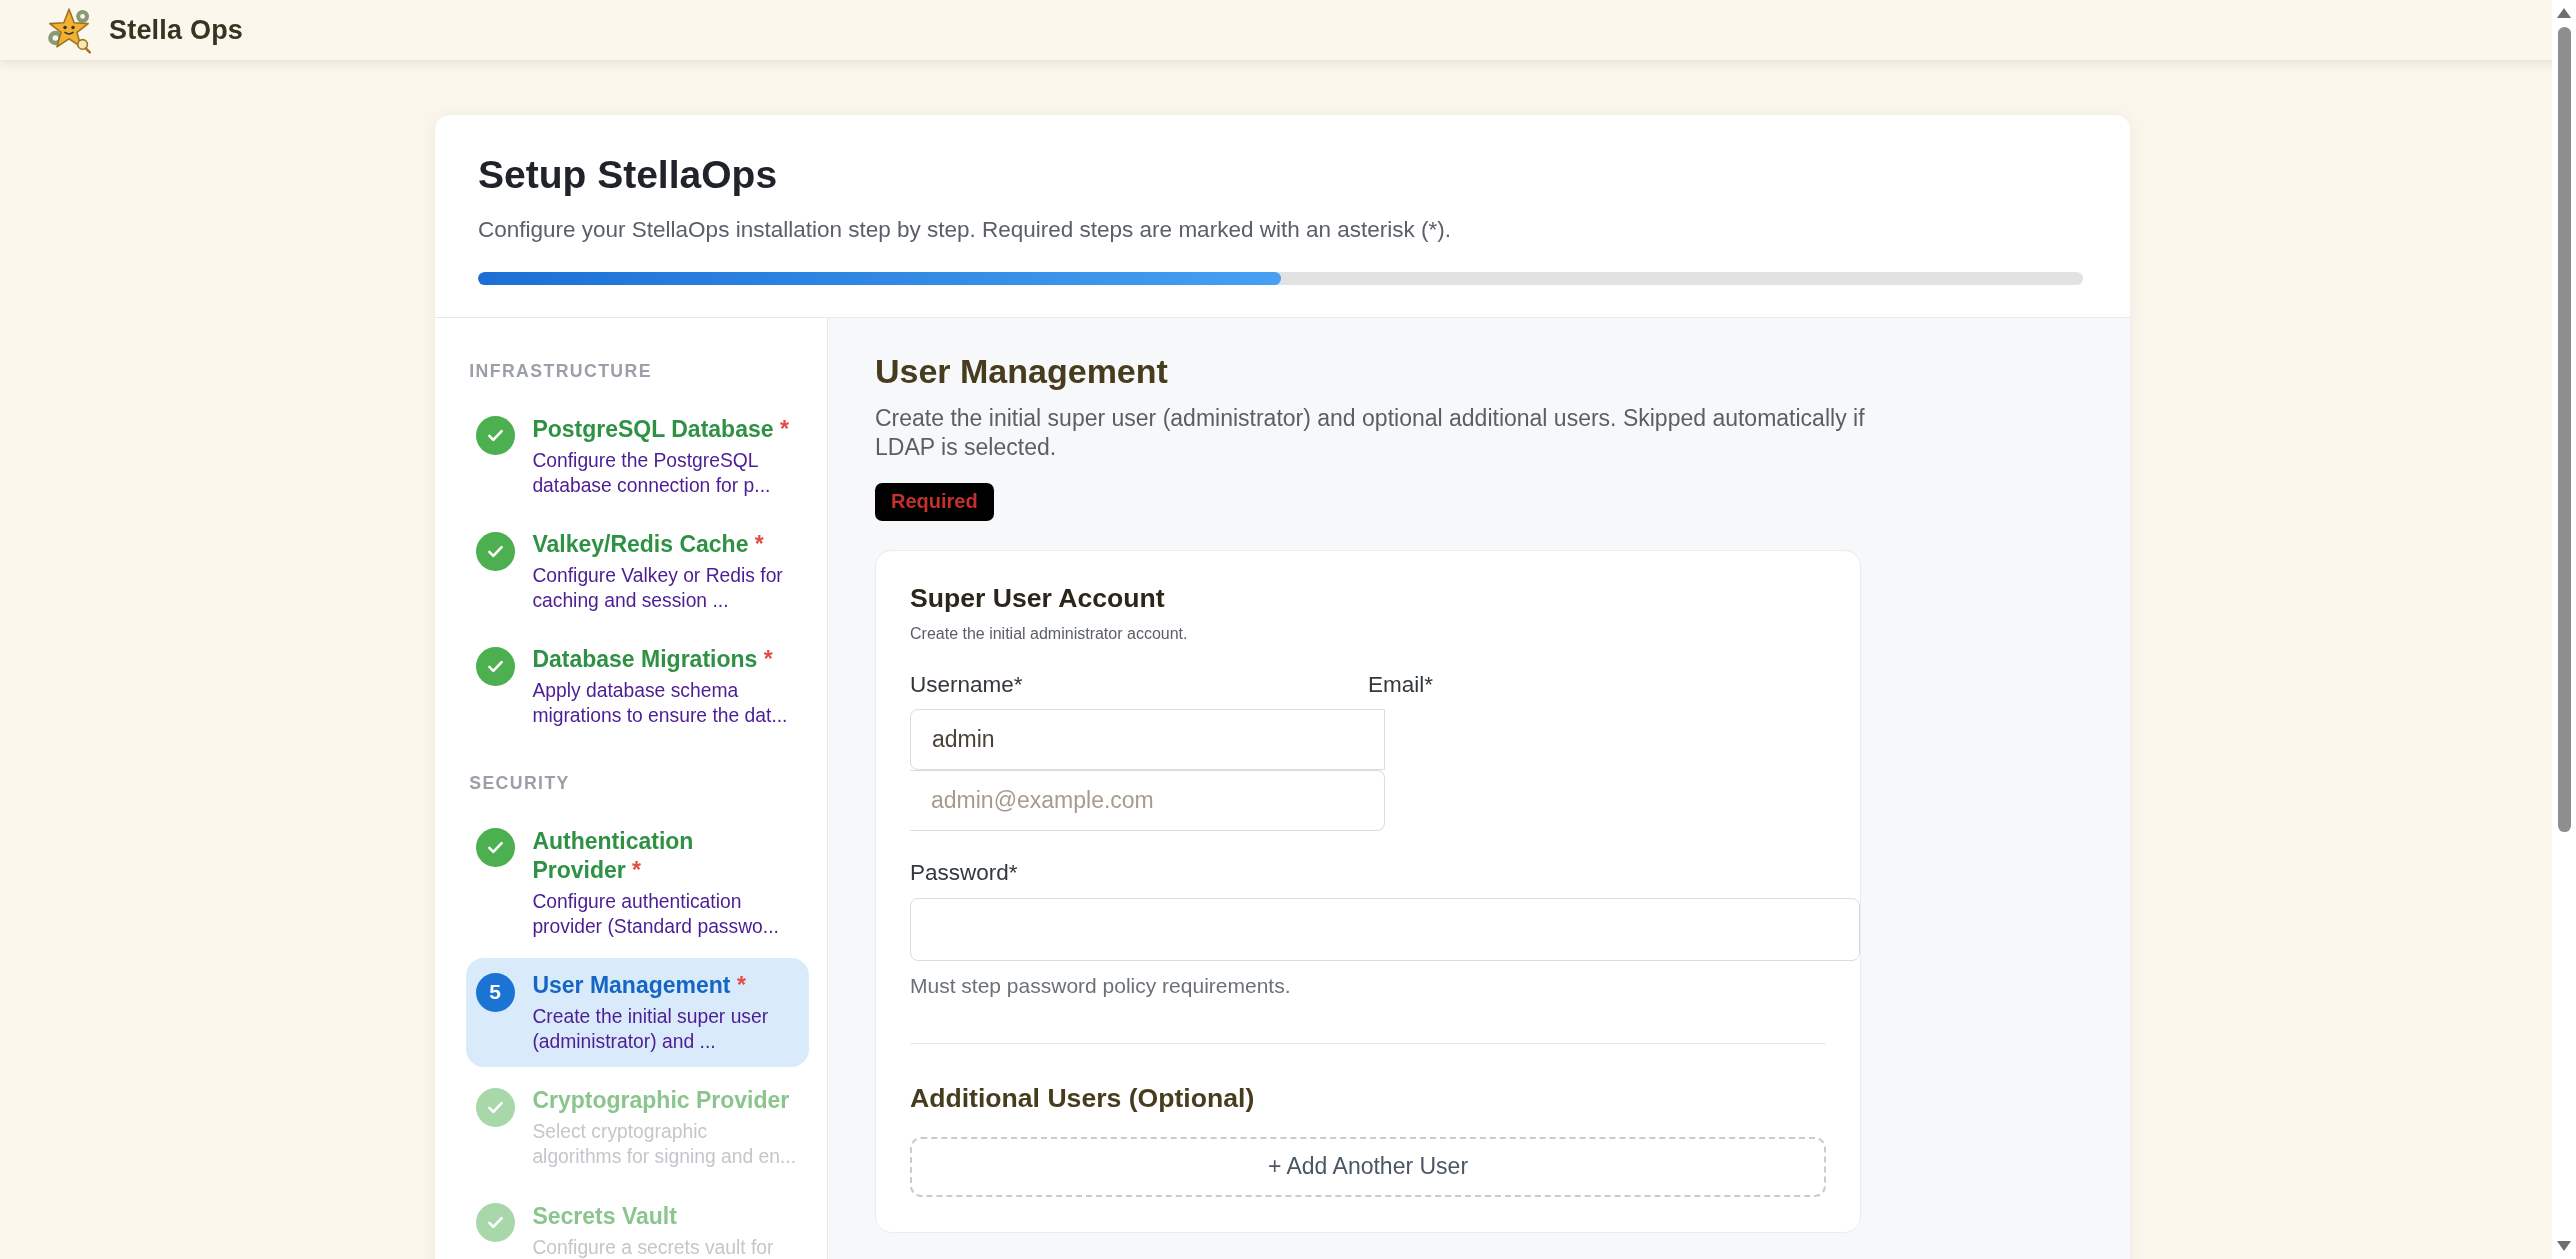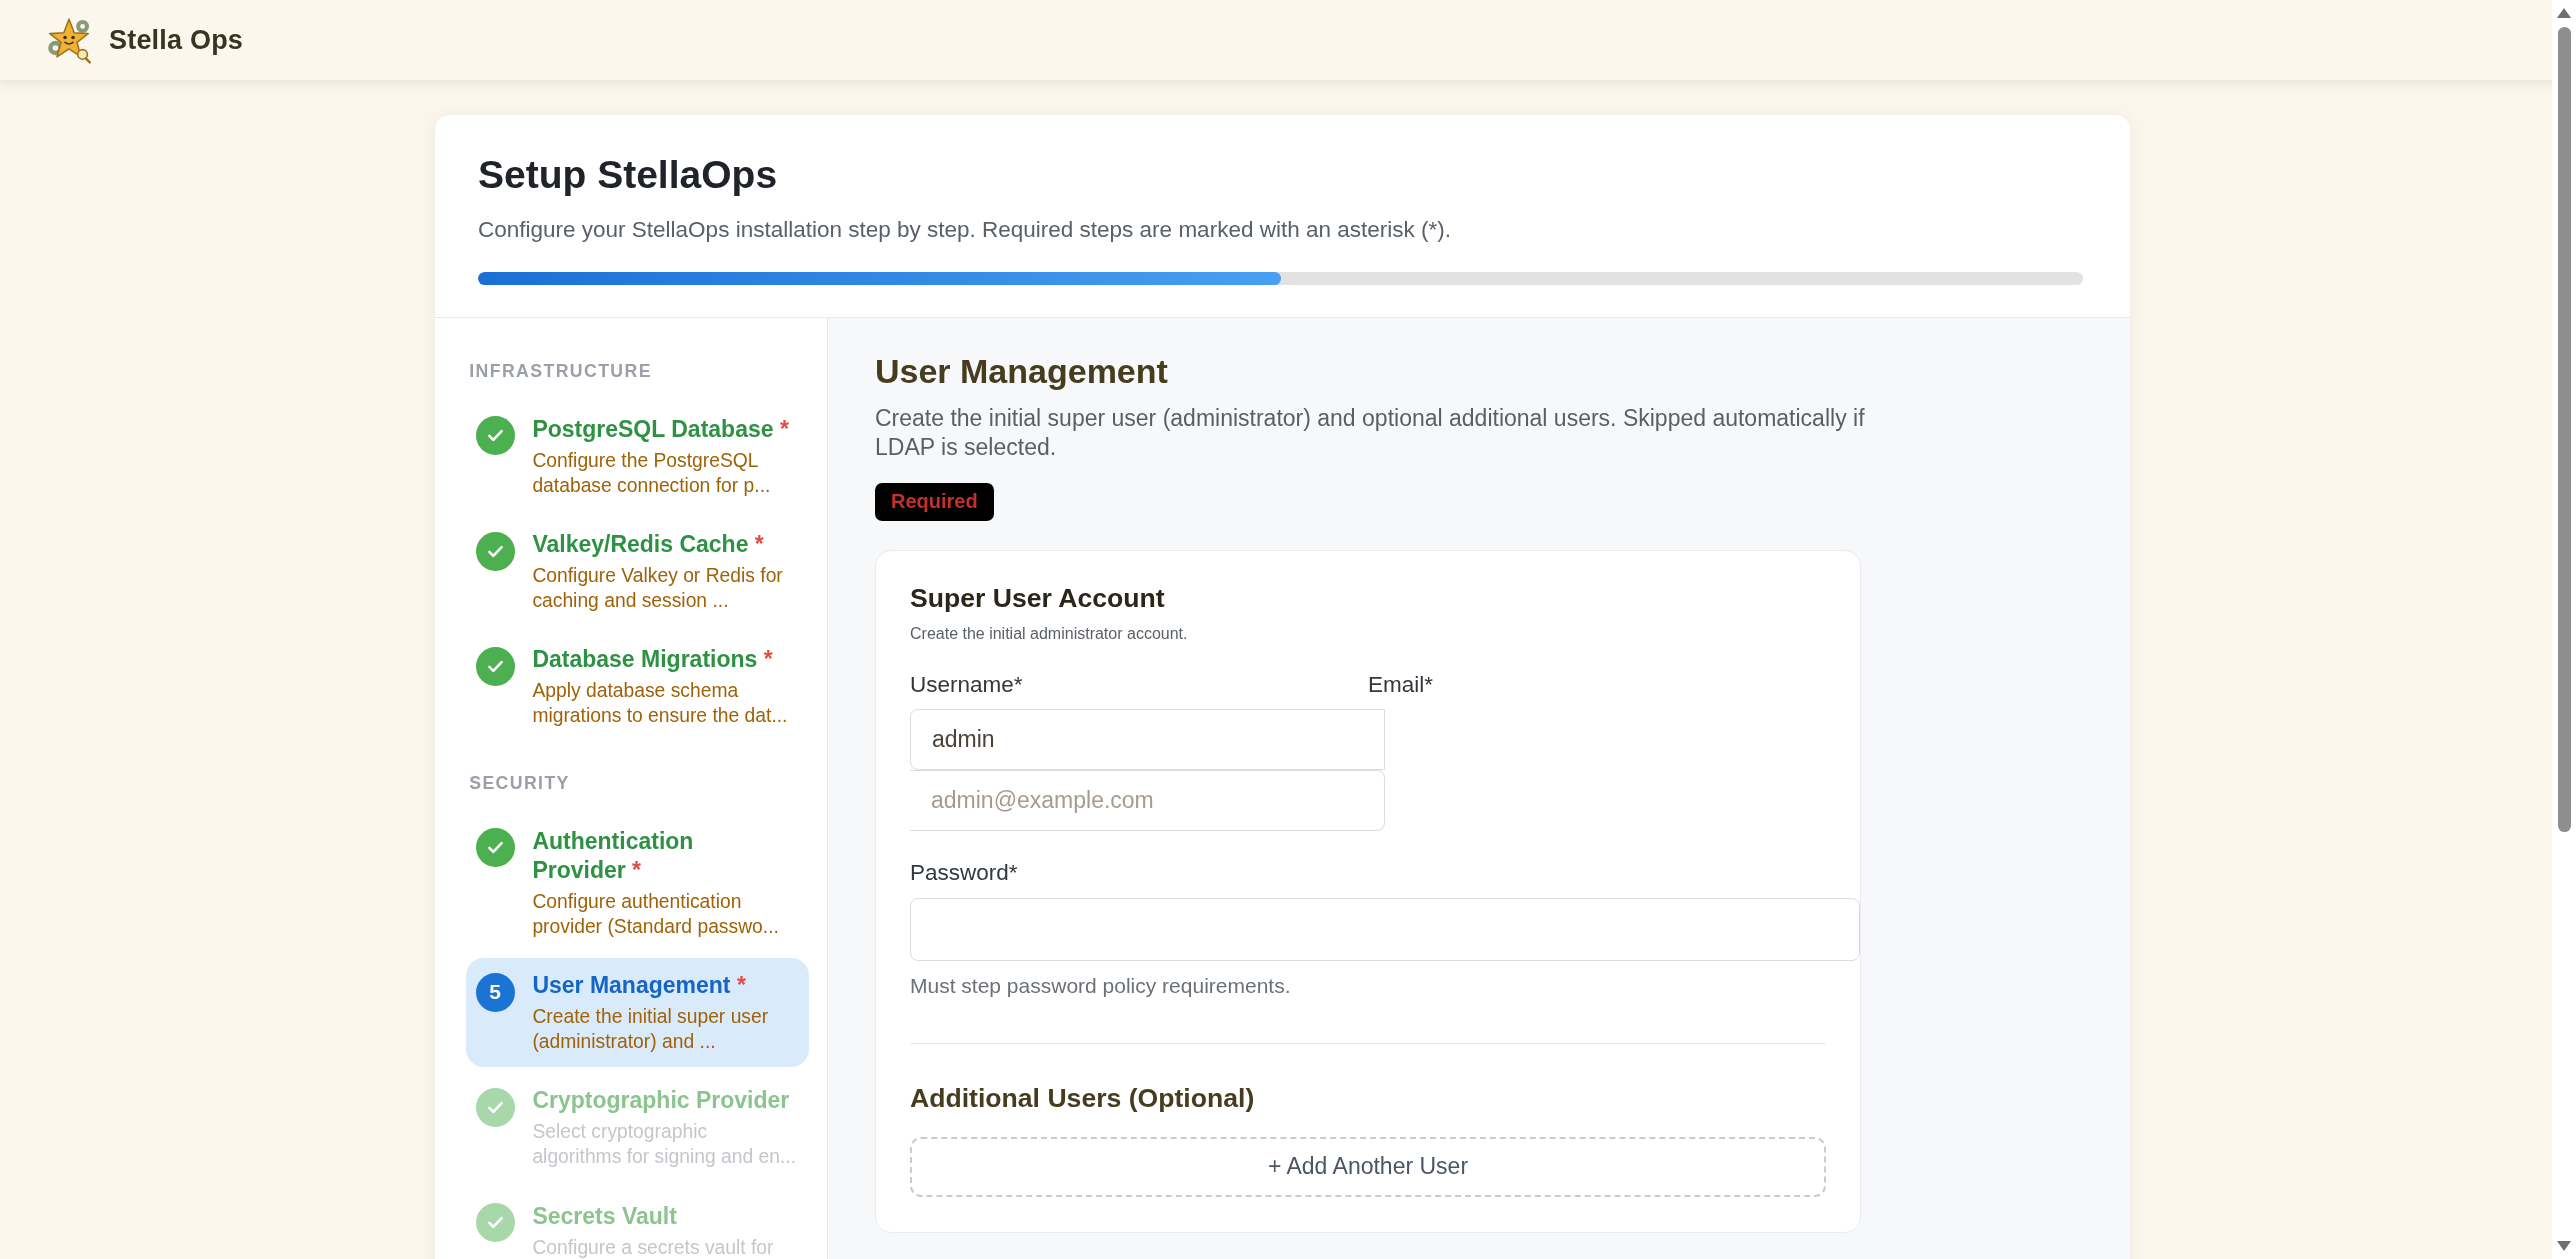--- a/index.html
+++ b/index.html
@@ -5,21 +5,21 @@
   * { margin:0; padding:0; box-sizing:border-box; }
   html,body { width:2576px; height:1259px; overflow:hidden; }
   body {
     font-family:"Liberation Sans", sans-serif;
     background:#FAF6EC;
     position:relative;
     color:#202225;
   }
   
   .app-header {
-    position:absolute; top:0; left:0; right:0; height:80px;
+    position:absolute; top:0; left:0; right:0; height:60px;
     background:#FBF7ED;
     box-shadow:0 1.6px 9.7px rgba(90,75,40,.14);
     display:flex; align-items:center; padding-left:45px; z-index:10;
   }
   .logo { width:48px; height:48px; margin-right:16px; }
   .brand { font-size:27px; font-weight:bold; color:#3A3322; letter-spacing:0.2px; }
 
   
   .wizard-card {
     position:absolute; left:435px; top:115px; width:1695px; height:1207px;
@@ -59,21 +59,21 @@
     display:flex; align-items:center; justify-content:center; margin-top:1.6px;
   }
   .circle.done  { background:#4CAF50; }
   .circle.faded { background:#A8D7AA; }
   .circle.num   { background:#1B73D3; color:#fff; font-size:21px; font-weight:bold; }
   .circle svg { width:21px; height:21px; }
   .step-title { font-size:23px; line-height:29px; font-weight:bold; color:#2E9143; }
   .step.active .step-title { color:#1465C4; }
   .step.faded .step-title  { color:#8BC58E; }
   .ast { color:#E24C43; margin-left:6.4px; font-weight:bold; }
-  .step-desc { font-size:19.3px; line-height:25px; color:#a16207; margin-top:4px; max-width:282px; }
+  .step-desc { font-size:19.3px; line-height:25px; color:#4c1d95; margin-top:4px; max-width:282px; }
   .step.faded .step-desc { color:#C3C6CA; }
 
   
   .content { flex:1; background:#F7F8FA; padding:34px 45px 0 47px; overflow:hidden; }
   .content-title { font-size:34px; font-weight:bold; color:#473D1E; }
   .content-desc { font-size:23px; line-height:29px; color:#5A5F66; margin-top:13px; max-width:998px; }
   .required-badge {
     display:inline-block; margin-top:21px; font-size:20px; font-weight:bold;
     color:#C4302B; background:#000000; padding:7.2px 16px; border-radius:7.2px;
   }

